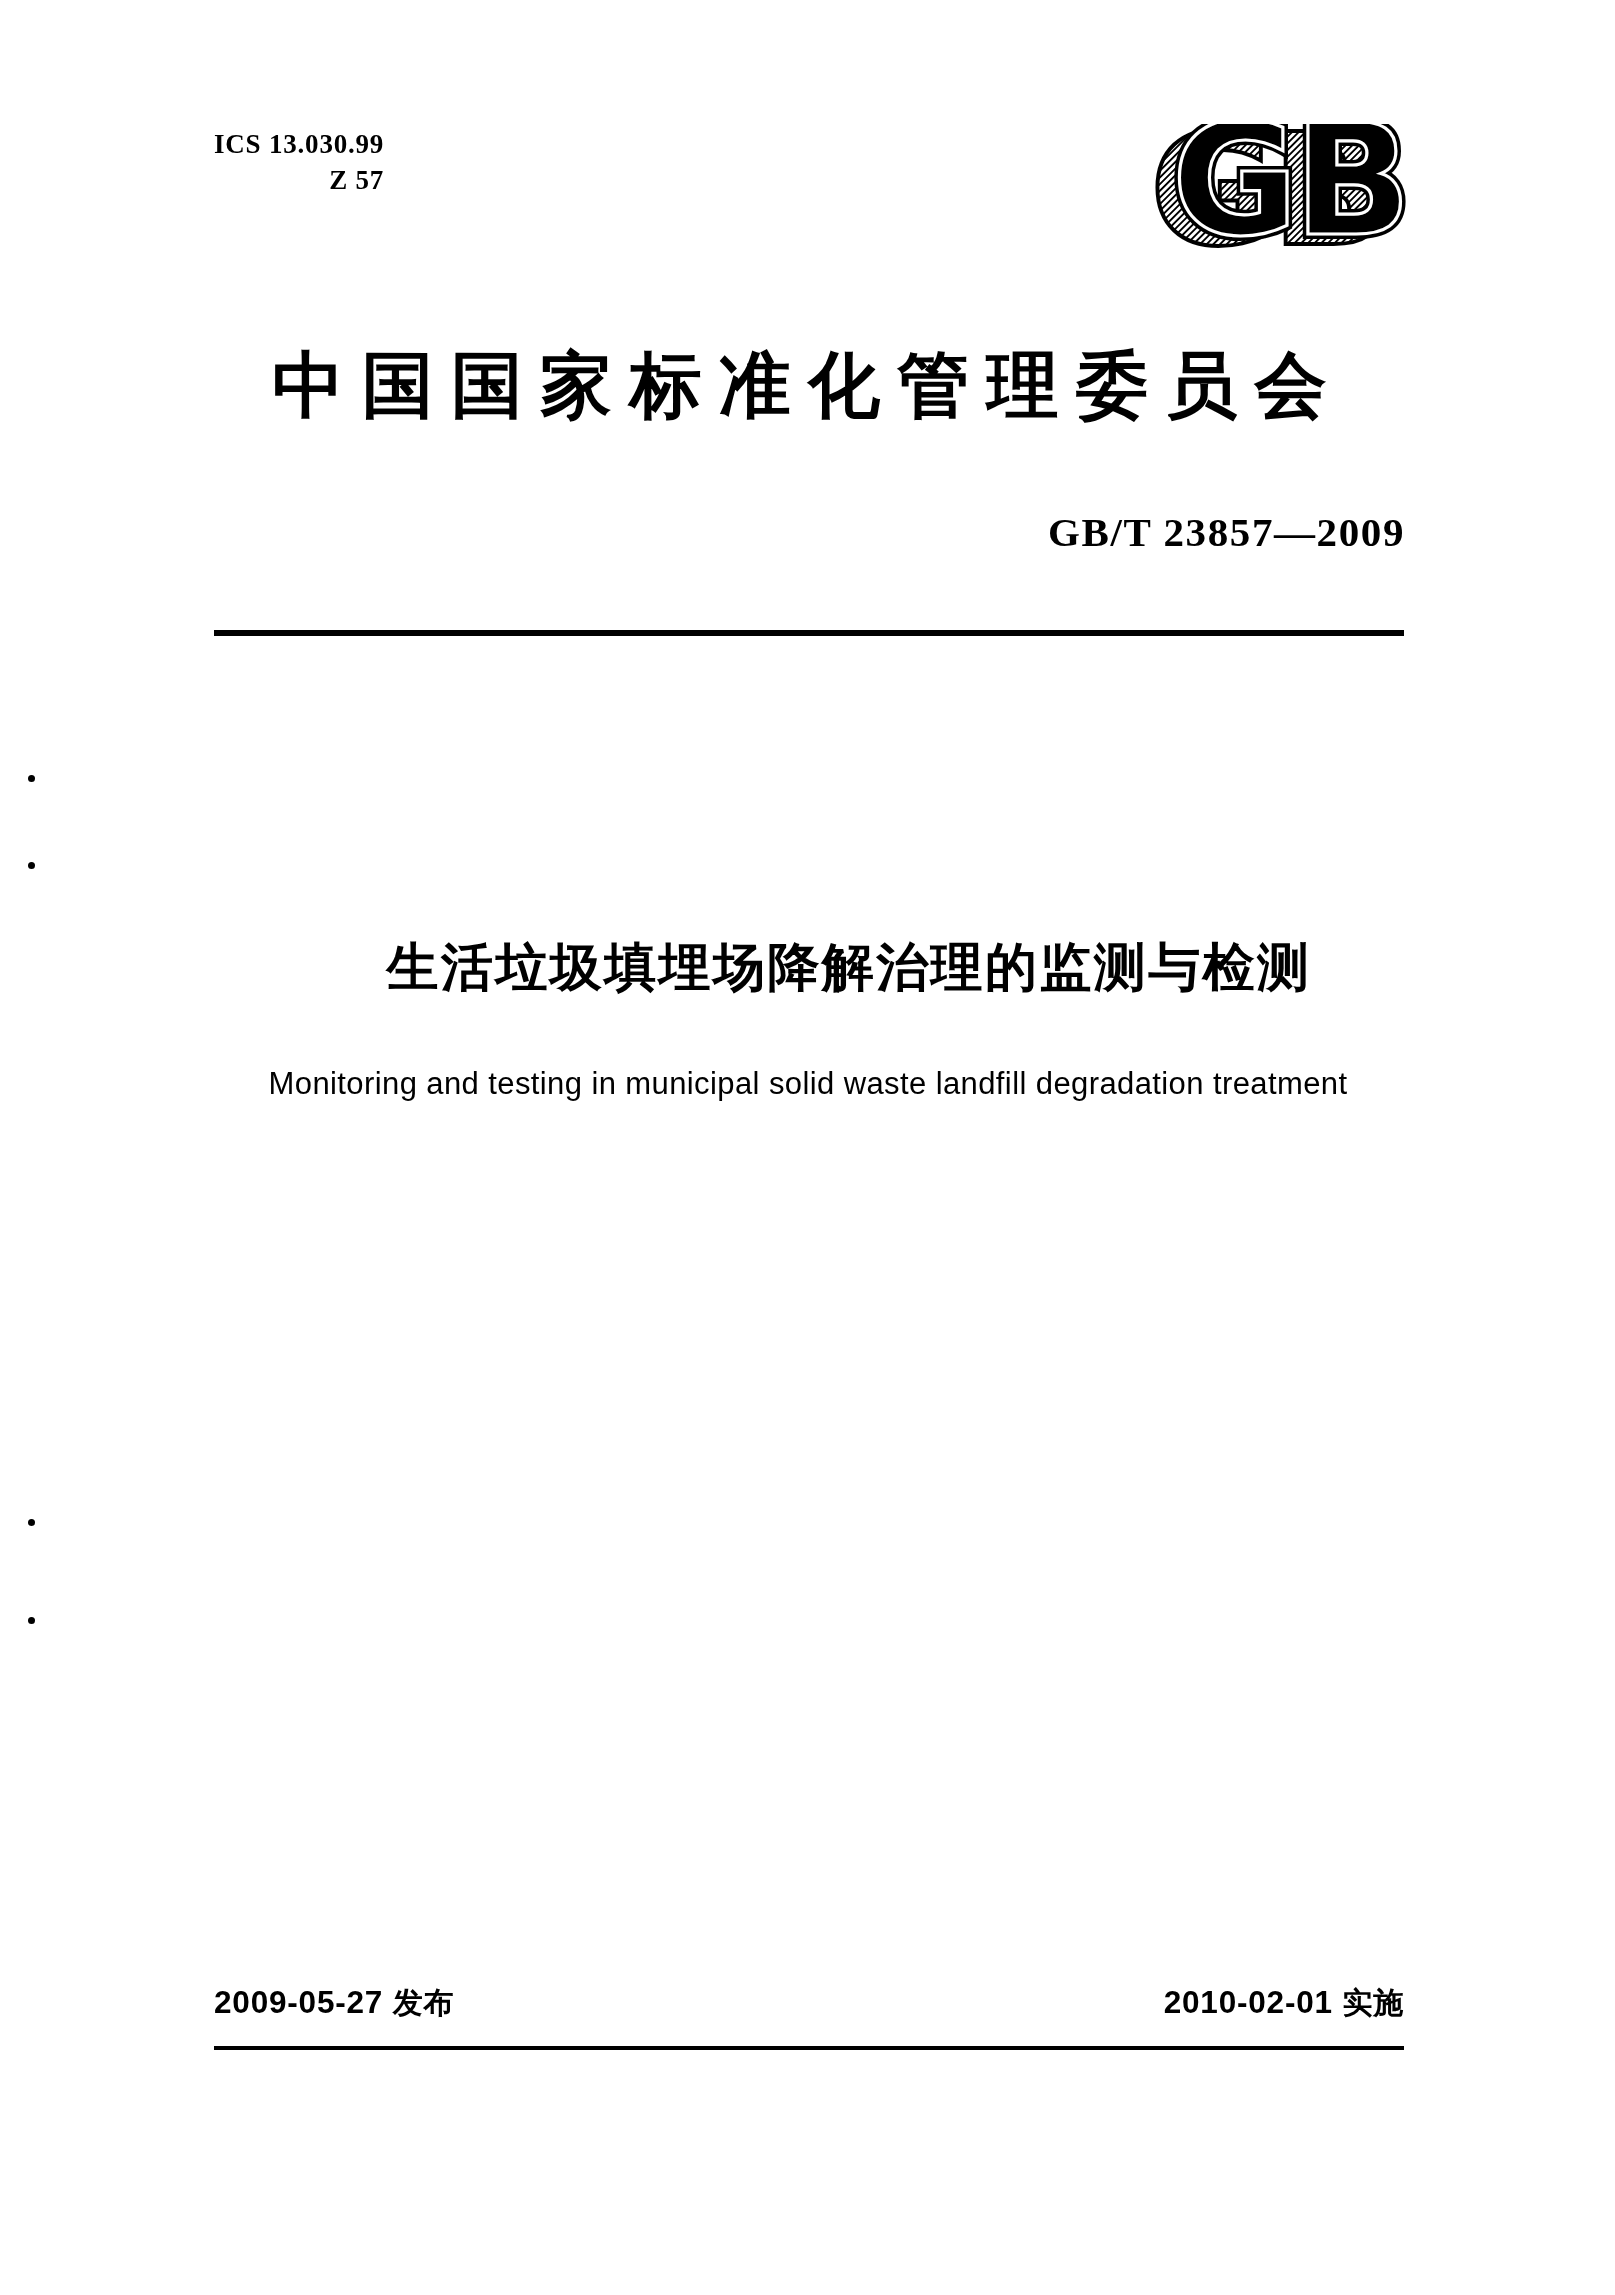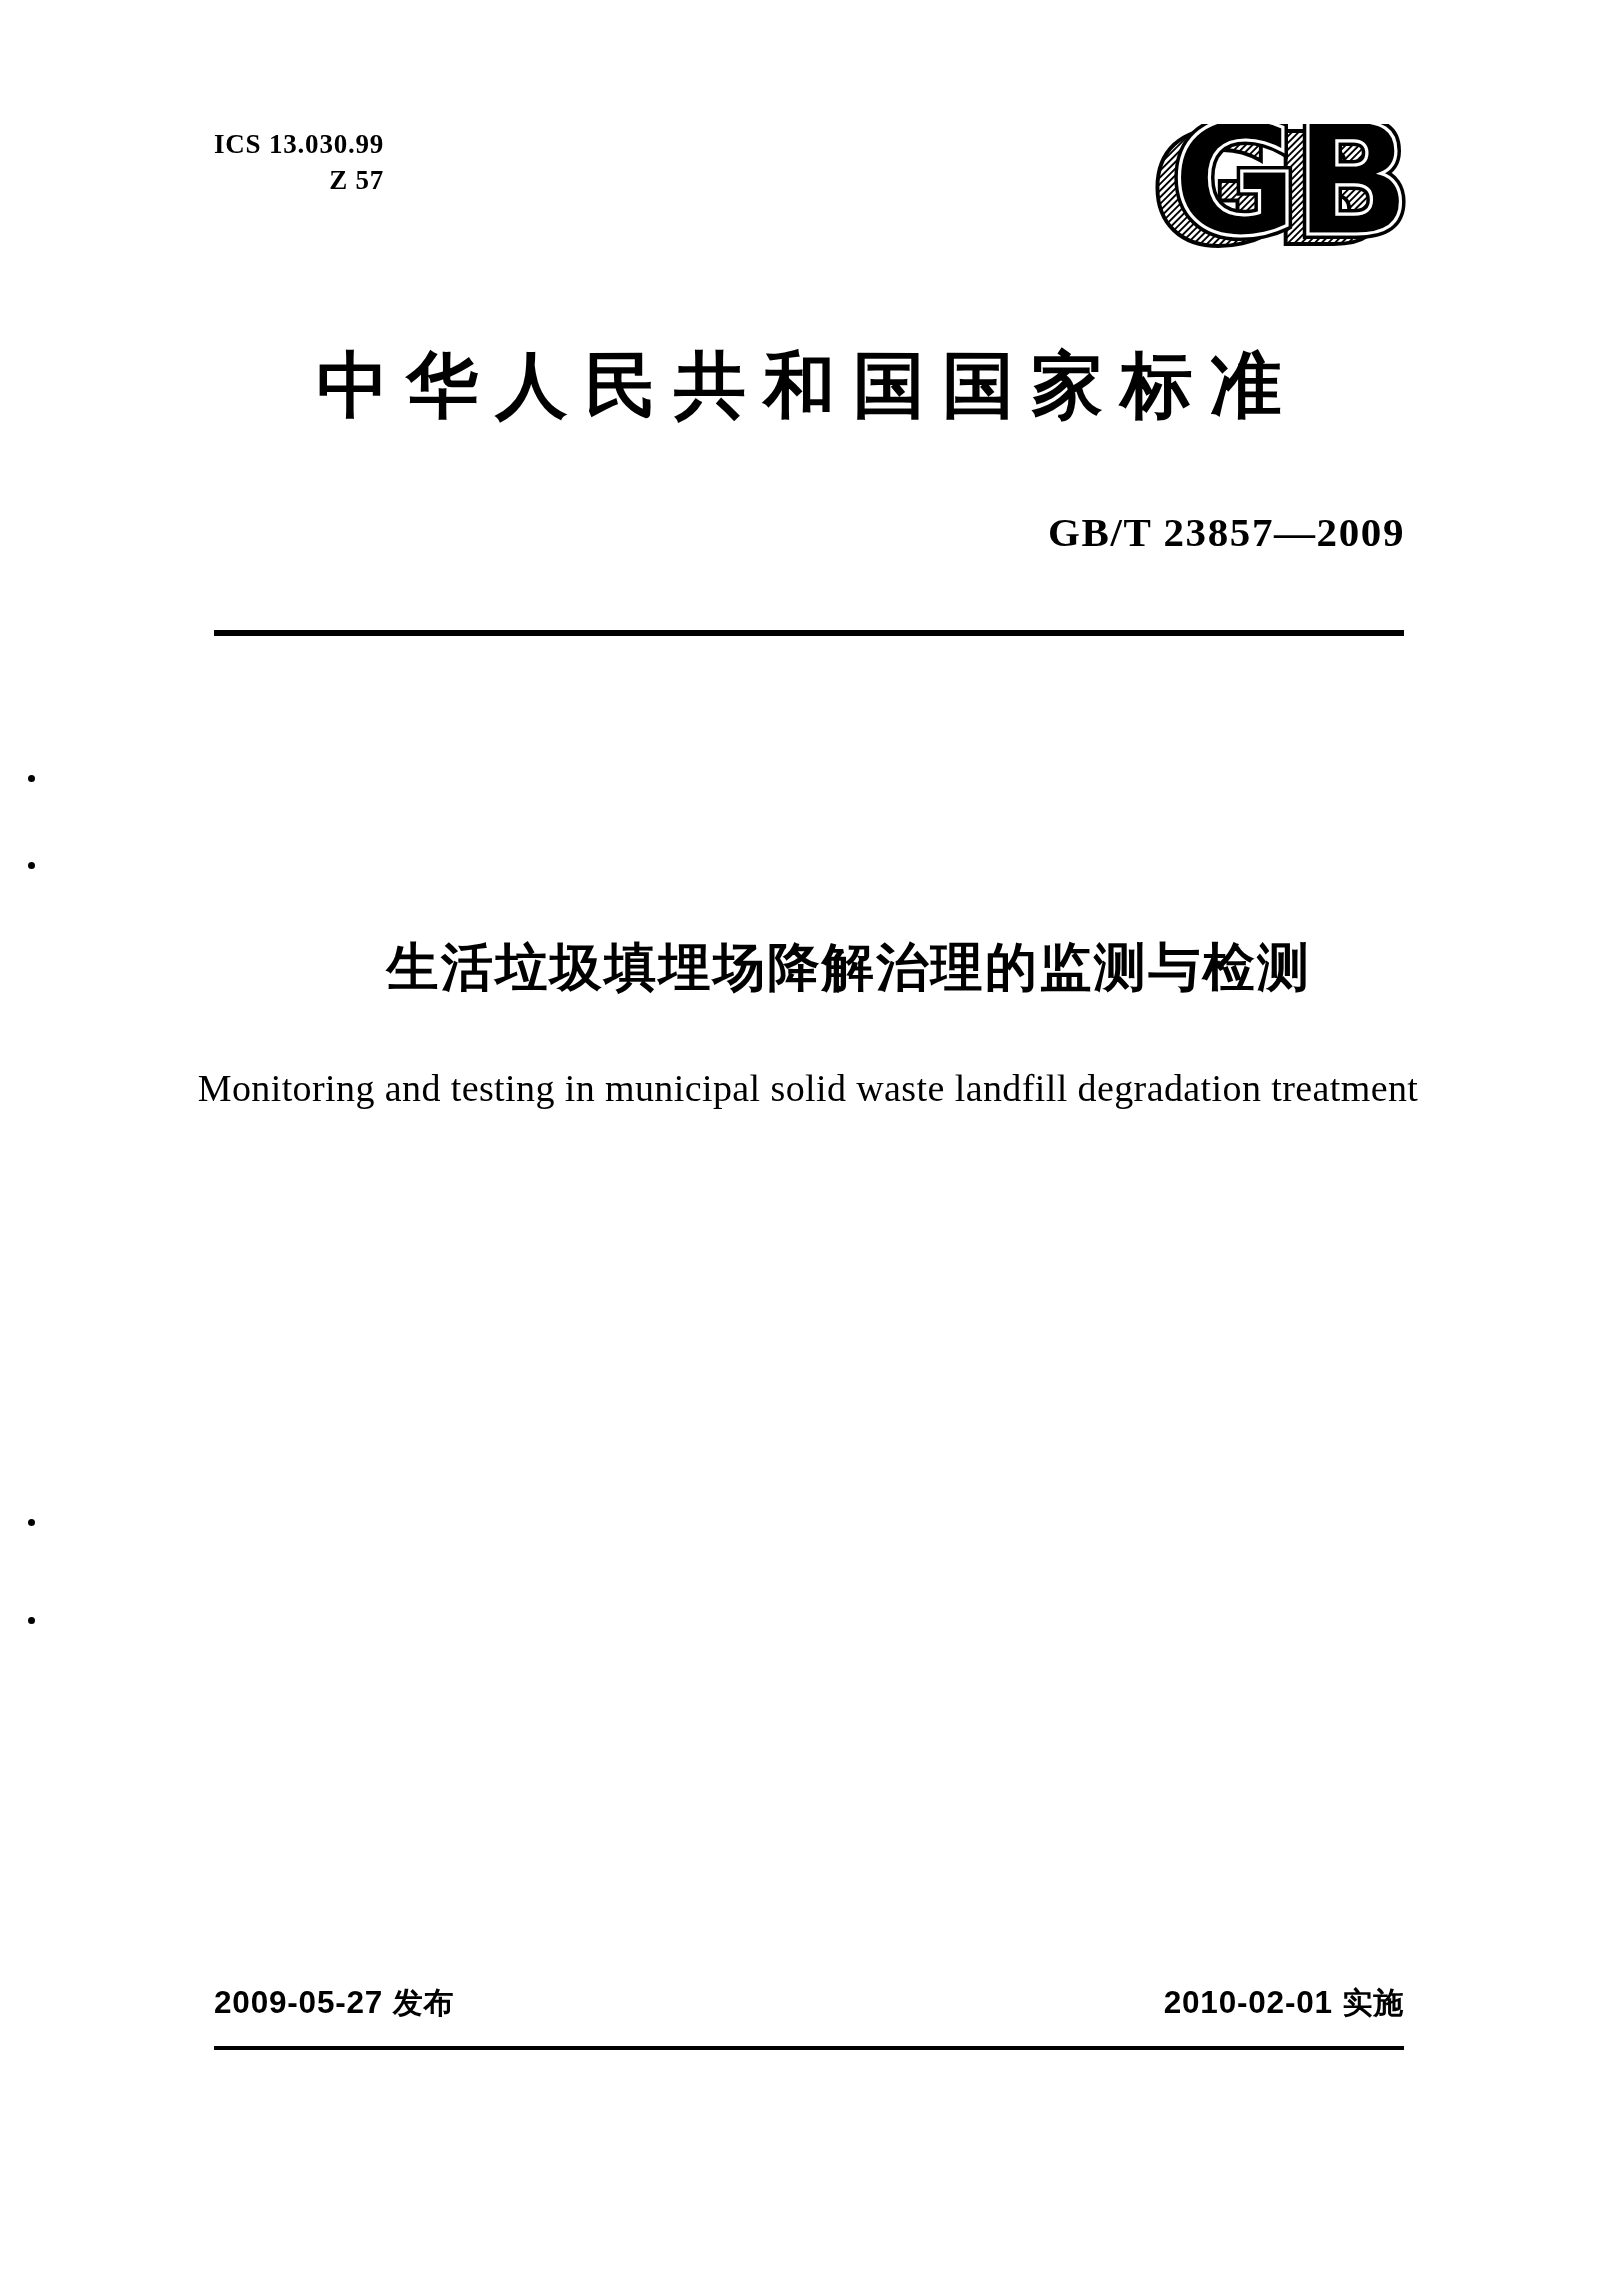--- a/index.html
+++ b/index.html
@@ -109,22 +109,22 @@
     letter-spacing: 2.4px;
     white-space: nowrap;
     padding-left: 41px;
   }
   .doc-title-en {
     position: absolute;
     left: 0;
     top: 1066px;
     width: 1616px;
     text-align: center;
-    font-family: Liberation Serif, serif;
-    font-size: 38px;
+    font-family: Liberation Sans, sans-serif;
+    font-size: 31px;
     letter-spacing: 0.4px;
     white-space: nowrap;
   }
 
   
   .date-row {
     position: absolute;
     left: 214px;
     top: 1983px;
     width: 1190px;
@@ -192,21 +192,21 @@
 
       <text x="6" y="152" font-family="DejaVu Sans, sans-serif" font-size="196" font-weight="bold" fill="url(#hatch)" stroke="#000000" stroke-width="5" letter-spacing="-6">GB</text>
 
       <text x="34" y="140" font-family="DejaVu Sans, sans-serif" font-size="196" font-weight="bold" fill="#ffffff" stroke="#000000" stroke-width="13" letter-spacing="-6">GB</text>
       <text x="34" y="140" font-family="DejaVu Sans, sans-serif" font-size="196" font-weight="bold" fill="#000000" letter-spacing="-6">GB</text>
 
       <text x="34" y="140" font-family="DejaVu Sans, sans-serif" font-size="196" font-weight="bold" fill="none" stroke="#ffffff" stroke-width="4" letter-spacing="-6">GB</text>
     </svg>
   </div>
 
-  <div class="nat-title">中华人民共和国国家标准</div>
+  <div class="nat-title">中国国家标准化管理委员会</div>
 
   <div class="std-no">GB/T 23857—2009</div>
 
   <div class="rule-top"></div>
   <div class="rule-bottom"></div>
 
   <div class="tick" style="top:775px;"></div>
   <div class="tick" style="top:862px;"></div>
   <div class="tick" style="top:1519px;"></div>
   <div class="tick" style="top:1617px;"></div>

